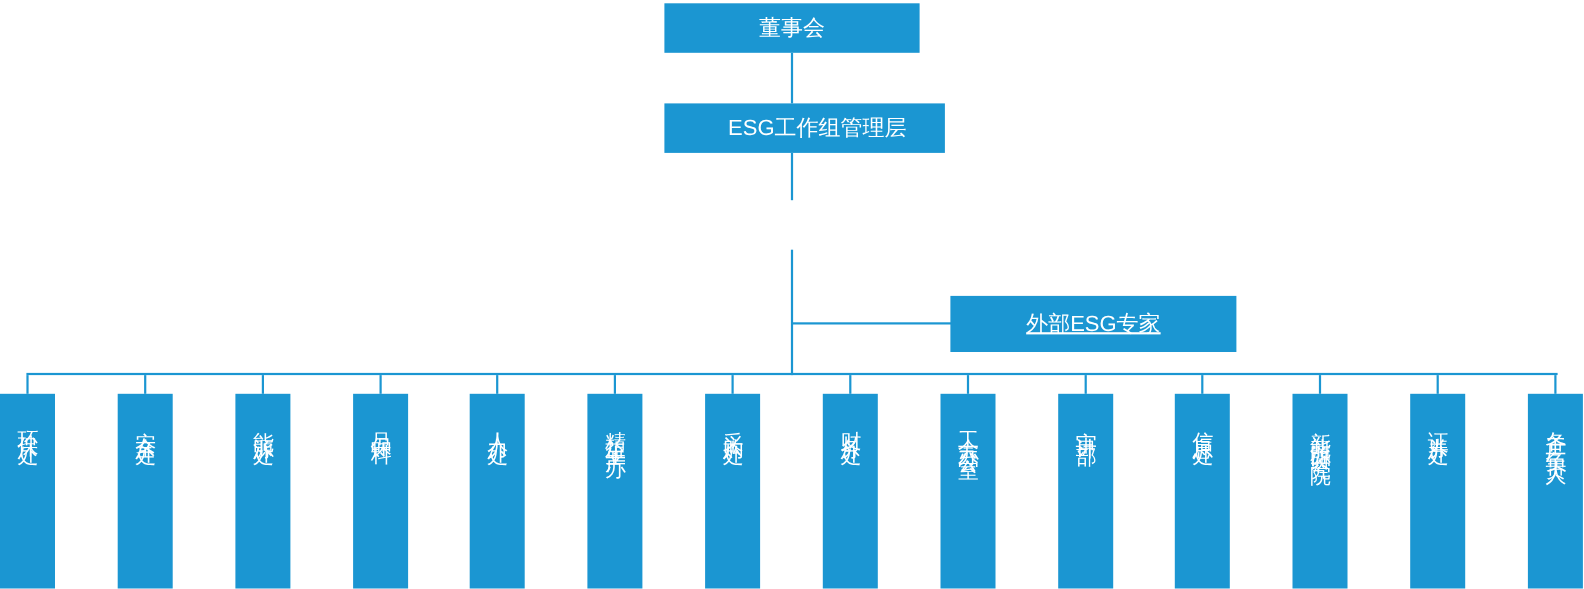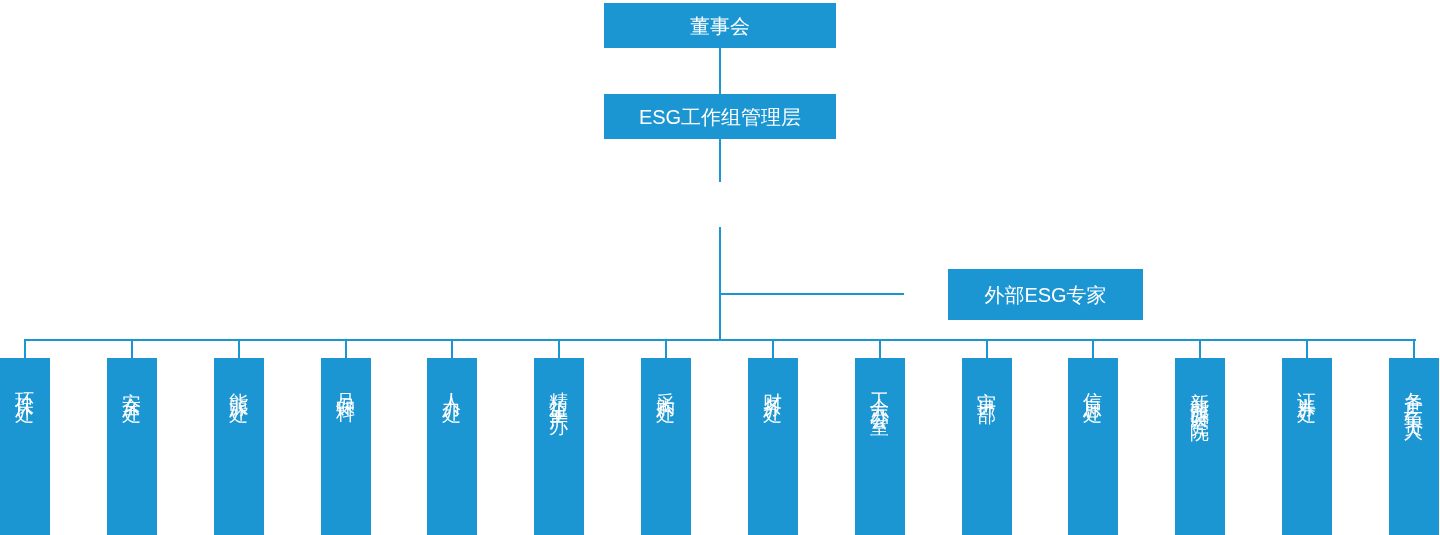--- a/index.html
+++ b/index.html
@@ -19,21 +19,21 @@
   .box {
     position: absolute;
     background: var(--fill);
     color: var(--text);
     display: flex; align-items: center; justify-content: center;
     font-size: 20px;
     line-height: 1;
     white-space: nowrap;
   }
   .box.top    { left: 604px; width: 232px; height: 45px; }
-  .box.expert { left: 948px; top: 269px; width: 195px; height: 51px; }
+  .box.expert { left: 864px; top: 269px; width: 260px; height: 51px; text-decoration: underline; }
 
   .vline { position: absolute; width: 2px; background: var(--fill); }
   .hline { position: absolute; height: 2px; background: var(--fill); }
 
   .dept { position: absolute; top: 341px; width: 50px; height: 194px; }
   .stub { width: 2px; height: 17px; background: var(--fill); margin: 0 auto; }
   .dept-box {
     width: 50px; height: 177px;
     background: var(--fill);
     display: flex; justify-content: center;
@@ -50,21 +50,21 @@
 </style>
 </head>
 <body>
 
 <div class="canvas">
 
   <div class="box top" style="top:3px;">董事会</div>
 
   <div class="vline" style="left:719px; top:48px; height:46px;"></div>
 
-  <div class="box top" style="top:94px;">ESG工作组管理层</div>
+  <div class="box top" style="top:94px;padding-left:23px;">ESG工作组管理层</div>
 
   <div class="vline" style="left:719px; top:139px; height:43px;"></div>
 
 
   <div class="vline" style="left:719px; top:227px; height:114px;"></div>
 
   <div class="hline" style="left:720px; top:293px; width:184px;"></div>
 
   <div class="box expert">外部ESG专家</div>
 

